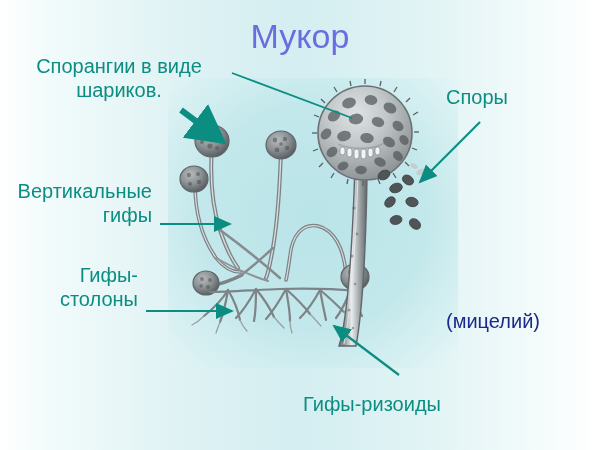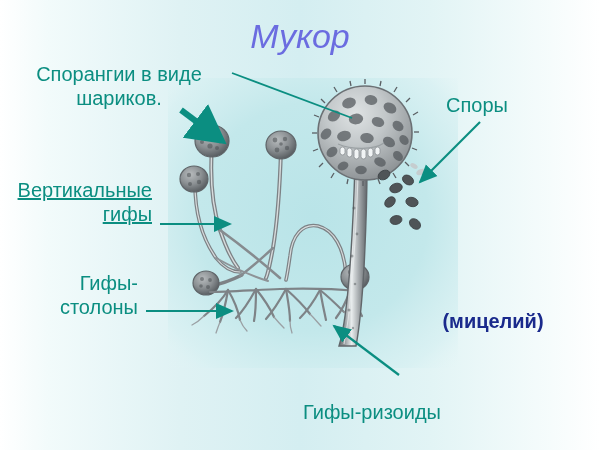--- a/index.html
+++ b/index.html
@@ -39,54 +39,52 @@
     height: 290px;
   }
   #photo svg { display: block; }
 
   .label {
     position: absolute;
     color: #0b8e81;
     font-size: 20px;
     line-height: 24px;
     white-space: pre;
-    margin-top: 8px;
   }
   .label.right-align { text-align: right; }
   .label.center-align { text-align: center; }
 
   #title {
     position: absolute;
     left: 0;
     top: 16px;
     width: 600px;
     text-align: center;
     color: #6b6ce0;
     font-size: 34px;
     line-height: 40px;
     white-space: pre;
-    font-style: italic;
   }
   #mycelium-label {
     position: absolute;
     left: 393px;
     top: 256px;
     width: 200px;
     color: #1a2a8c;
     font-size: 20px;
     line-height: 26px;
     text-align: center;
     white-space: pre;
   }
   #mycelium-label .main {
     display: block;
     font-weight: bold;
     text-decoration: underline;
   }
-  #mycelium-label .sub { display: block; font-weight: bold; }
+  #mycelium-label .sub { display: block; }
 
   
   #leaders {
     position: absolute;
     left: 0;
     top: 0;
     width: 600px;
     height: 450px;
     pointer-events: none;
   }
@@ -326,21 +324,21 @@
     <line x1="146" y1="311" x2="232" y2="311" stroke="#0b8e81" stroke-width="2.2" marker-end="url(#arrowThin)"></line>
 
     <line x1="480" y1="122" x2="420" y2="182" stroke="#0b8e81" stroke-width="2.2" marker-end="url(#arrowThin)"></line>
 
     <line x1="399" y1="375" x2="334" y2="326" stroke="#0b8e81" stroke-width="2.2" marker-end="url(#arrowThin)"></line>
   </svg>
 
   <div class="label center-align" style="left:14px; top:54px; width:210px;">Спорангии в виде
 шариков.</div>
 
-  <div class="label right-align" style="left:0px; top:170px; width:152px;text-decoration:underline;">Вертикальные
+  <div class="label right-align" style="left:0px; top:179px; width:152px;">Вертикальные
 гифы</div>
 
   <div class="label right-align" style="left:0px; top:263px; width:138px;">Гифы-
 столоны</div>
 
   <div class="label" style="left:446px; top:85px;">Споры</div>
 
   <div class="label" style="left:303px; top:392px;">Гифы-ризоиды</div>
 
   <div id="mycelium-label">

